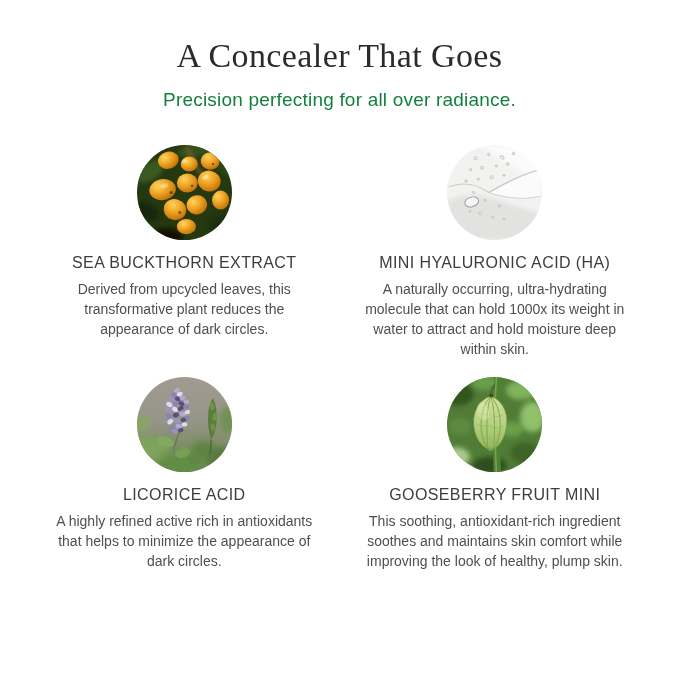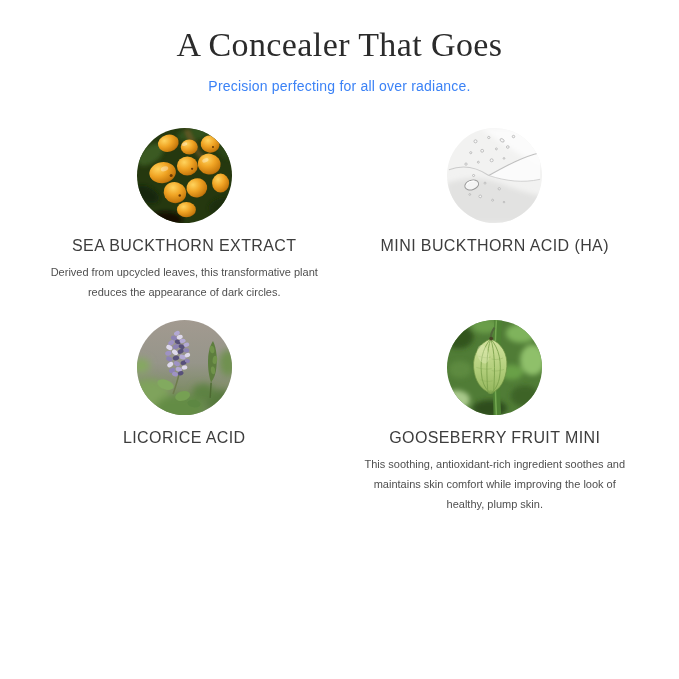--- a/index.html
+++ b/index.html
@@ -3,42 +3,42 @@
 <meta charset="utf-8">
 <style>
   * { margin: 0; padding: 0; box-sizing: border-box; }
   html, body { background: #ffffff; }
   body { font-family: "Liberation Sans", "DejaVu Sans", sans-serif; }
 
   .canvas {
     position: relative;
     width: 679px;
     height: 572px;
-    margin: 0 auto;
+    margin: 11px auto;
     background: #ffffff;
     overflow: hidden;
     padding-top: 25px;
   }
 
   
   .title {
     font-family: "Liberation Serif", "DejaVu Serif", serif;
     font-weight: 400;
     font-size: 34px;
     line-height: 1.18;
     letter-spacing: 0.4px;
     color: #2b2b2b;
     text-align: center;
   }
   .title .tline { display: block; }
 
   .subtitle {
     margin-top: 13px;
-    font-size: 14px;
-    color: #3b82f6;
+    font-size: 19px;
+    color: #15803d;
     text-align: center;
     letter-spacing: 0.2px;
   }
 
   
   .grid {
     margin-top: 34px;
     padding: 0 42px;
     display: grid;
     grid-template-columns: 1fr 1fr;
@@ -65,21 +65,21 @@
     margin-top: 14px;
     font-size: 16px;
     font-weight: 400;
     letter-spacing: 0.4px;
     color: #3d3d3d;
     white-space: nowrap;
   }
   .ing-desc {
     margin-top: 7px;
     max-width: 270px;
-    font-size: 11px;
+    font-size: 14px;
     line-height: 20px;
     color: #4f4f4f;
   }
 </style>
 </head>
 <body>
 
 <div class="canvas">
 
   <header>
@@ -179,21 +179,22 @@
             <circle cx="55" cy="64" r="1.2"></circle>
             <circle cx="35" cy="72" r="1.4"></circle>
             <circle cx="48" cy="76" r="1"></circle>
             <circle cx="24" cy="70" r="0.9"></circle>
             <circle cx="60" cy="78" r="0.8"></circle>
           </g>
           <ellipse cx="26" cy="60" rx="7.5" ry="5" fill="#f4f4f4" stroke="#9a9a9a" stroke-width="1" transform="rotate(-18 26 60)"></ellipse>
           <path d="M21,58 C23,56 27,55.5 30,57" stroke="#ffffff" stroke-width="1.2" fill="none" transform="rotate(-18 26 60)"></path>
         </svg>
       </div>
-      <h3 class="ing-name">MINI BUCKTHORN ACID (HA)</h3>
+      <h3 class="ing-name">MINI HYALURONIC ACID (HA)</h3>
+      <p class="ing-desc">A naturally occurring, ultra-hydrating molecule that can hold 1000x its weight in water to attract and hold moisture deep within skin.</p>
     </section>
 
     <section class="cell">
       <div class="photo">
         <svg viewBox="0 0 100 100" width="95" height="95" aria-hidden="true">
           <defs>
             <linearGradient id="licBG" x1="0" y1="0" x2="0" y2="1">
               <stop offset="0%" stop-color="#a29a90"></stop>
               <stop offset="45%" stop-color="#96958a"></stop>
               <stop offset="75%" stop-color="#7e8c66"></stop>
@@ -251,20 +252,21 @@
             <ellipse cx="53" cy="43" rx="2.8" ry="2.1" fill="#8c82b4" transform="rotate(15 53 43)"></ellipse>
             <ellipse cx="37" cy="53" rx="3.4" ry="2.4" fill="#8c82b4" transform="rotate(-25 37 53)"></ellipse>
             <ellipse cx="44" cy="52" rx="3.4" ry="2.4" fill="#b3a9d4" transform="rotate(20 44 52)"></ellipse>
             <ellipse cx="50" cy="50" rx="3" ry="2.2" fill="#ded9ec" transform="rotate(-10 50 50)"></ellipse>
             <ellipse cx="40" cy="57" rx="3.2" ry="2.3" fill="#9e92c4" transform="rotate(15 40 57)"></ellipse>
             <ellipse cx="46" cy="56" rx="3" ry="2.2" fill="#57507a" transform="rotate(-20 46 56)"></ellipse>
           </g>
         </svg>
       </div>
       <h3 class="ing-name">LICORICE ACID</h3>
+      <p class="ing-desc">A highly refined active rich in antioxidants that helps to minimize the appearance of dark circles.</p>
     </section>
 
     <section class="cell">
       <div class="photo">
         <svg viewBox="0 0 100 100" width="95" height="95" aria-hidden="true">
           <defs>
             <linearGradient id="huskG" x1="0" y1="0" x2="0" y2="1">
               <stop offset="0%" stop-color="#d3e29e"></stop>
               <stop offset="55%" stop-color="#b3cf7c"></stop>
               <stop offset="100%" stop-color="#93b55c"></stop>

